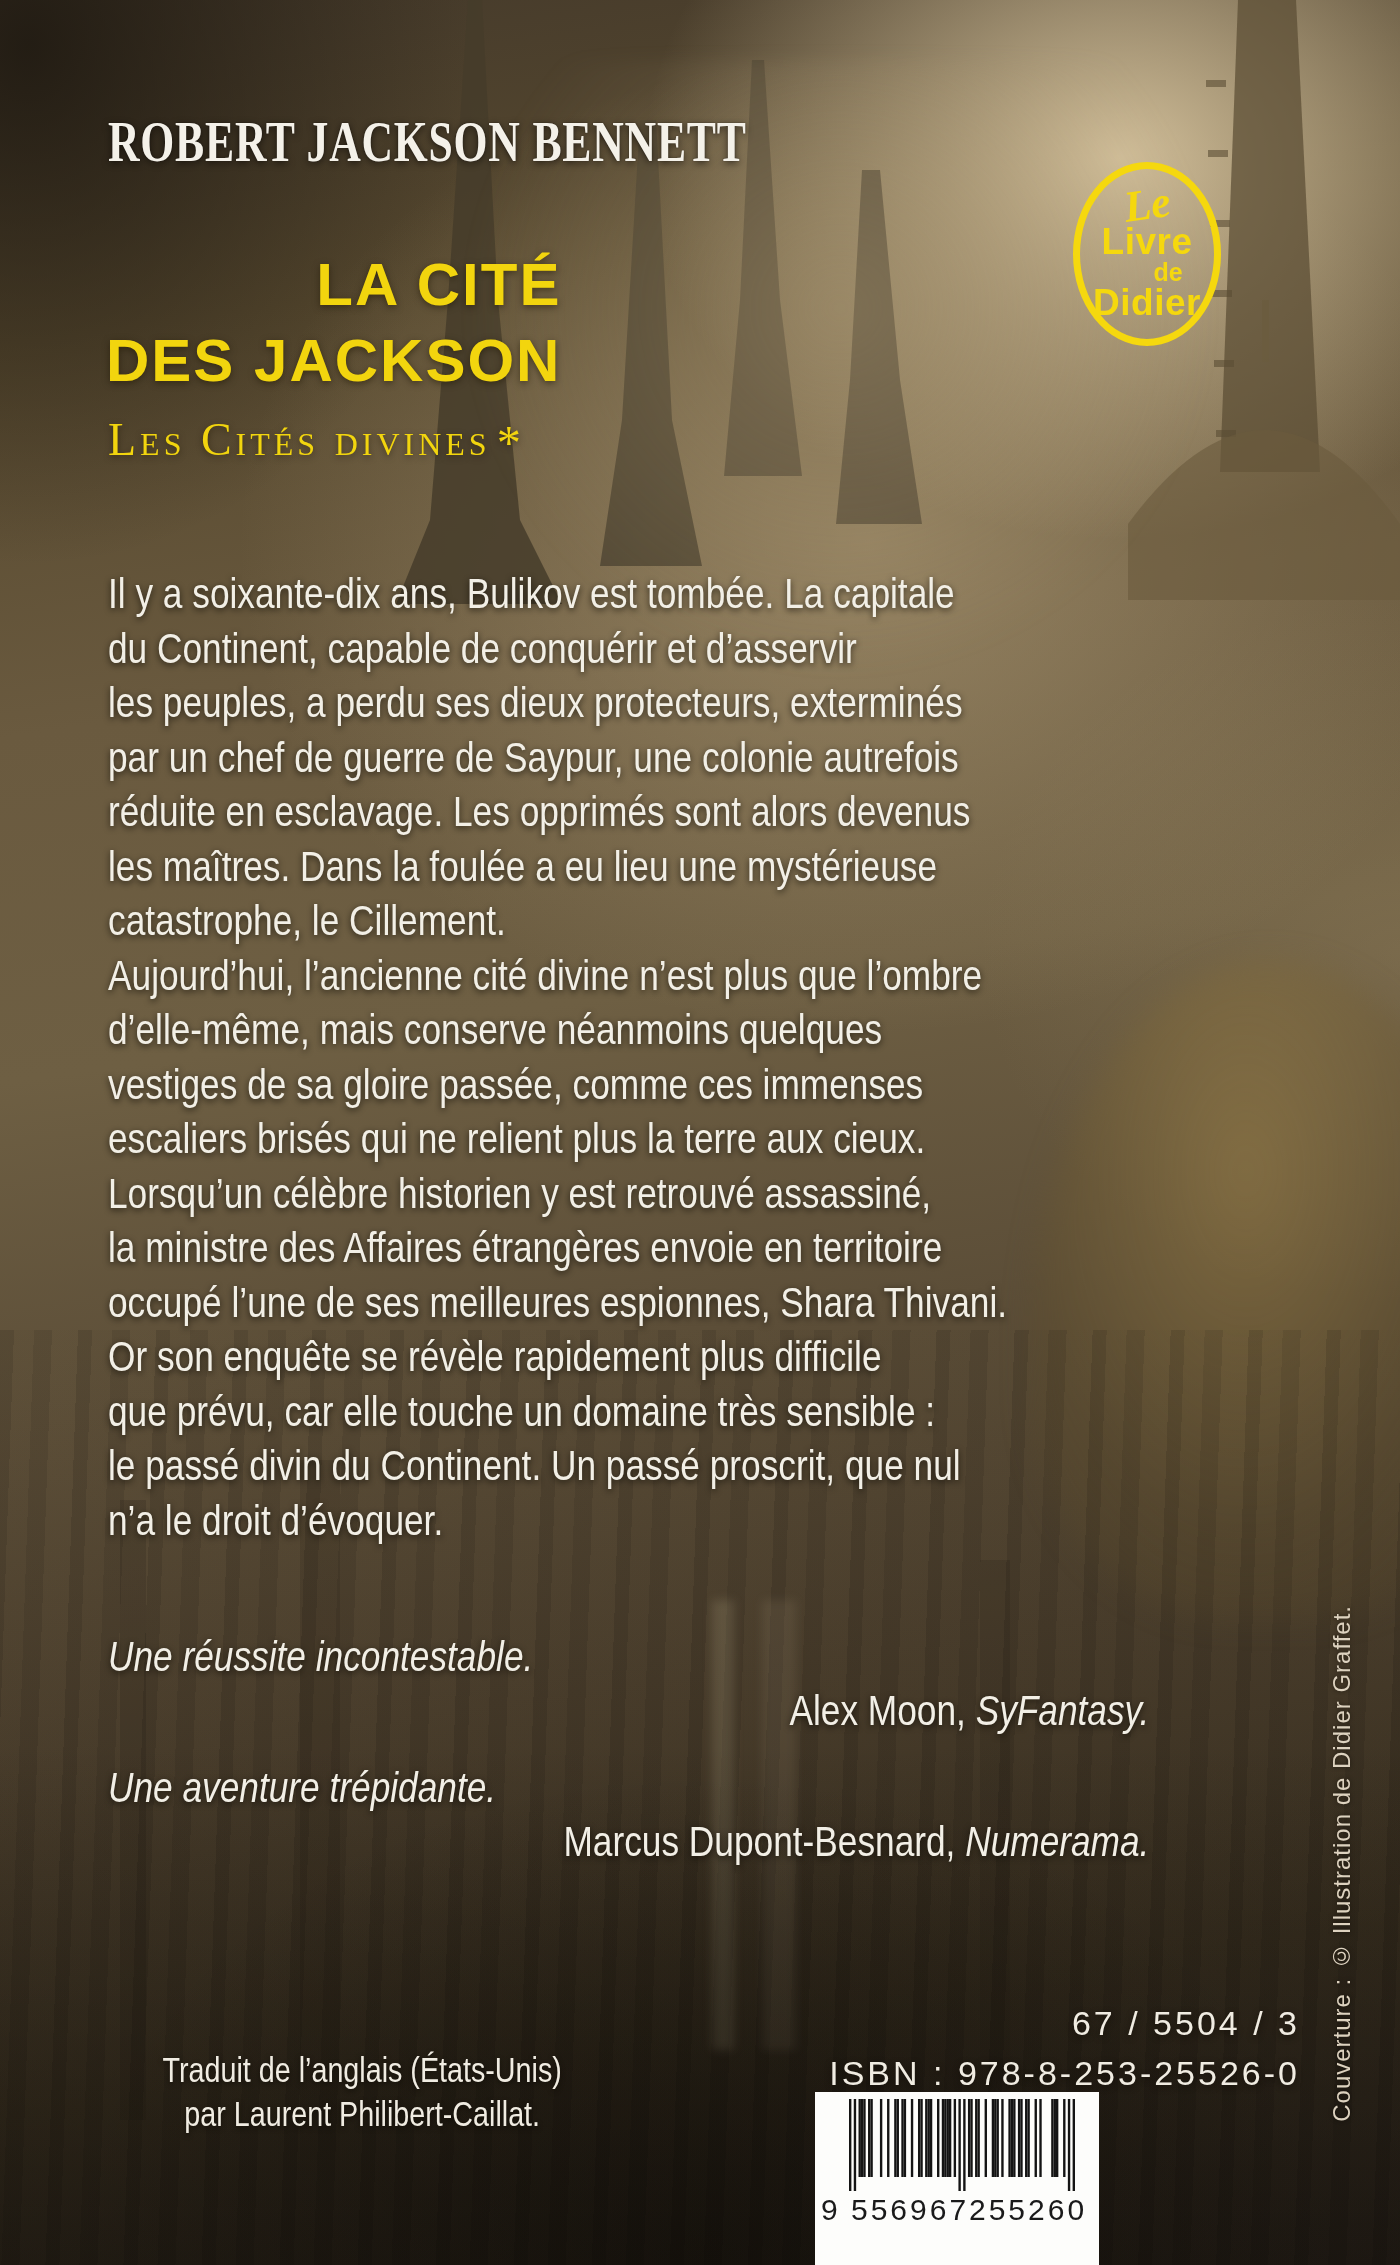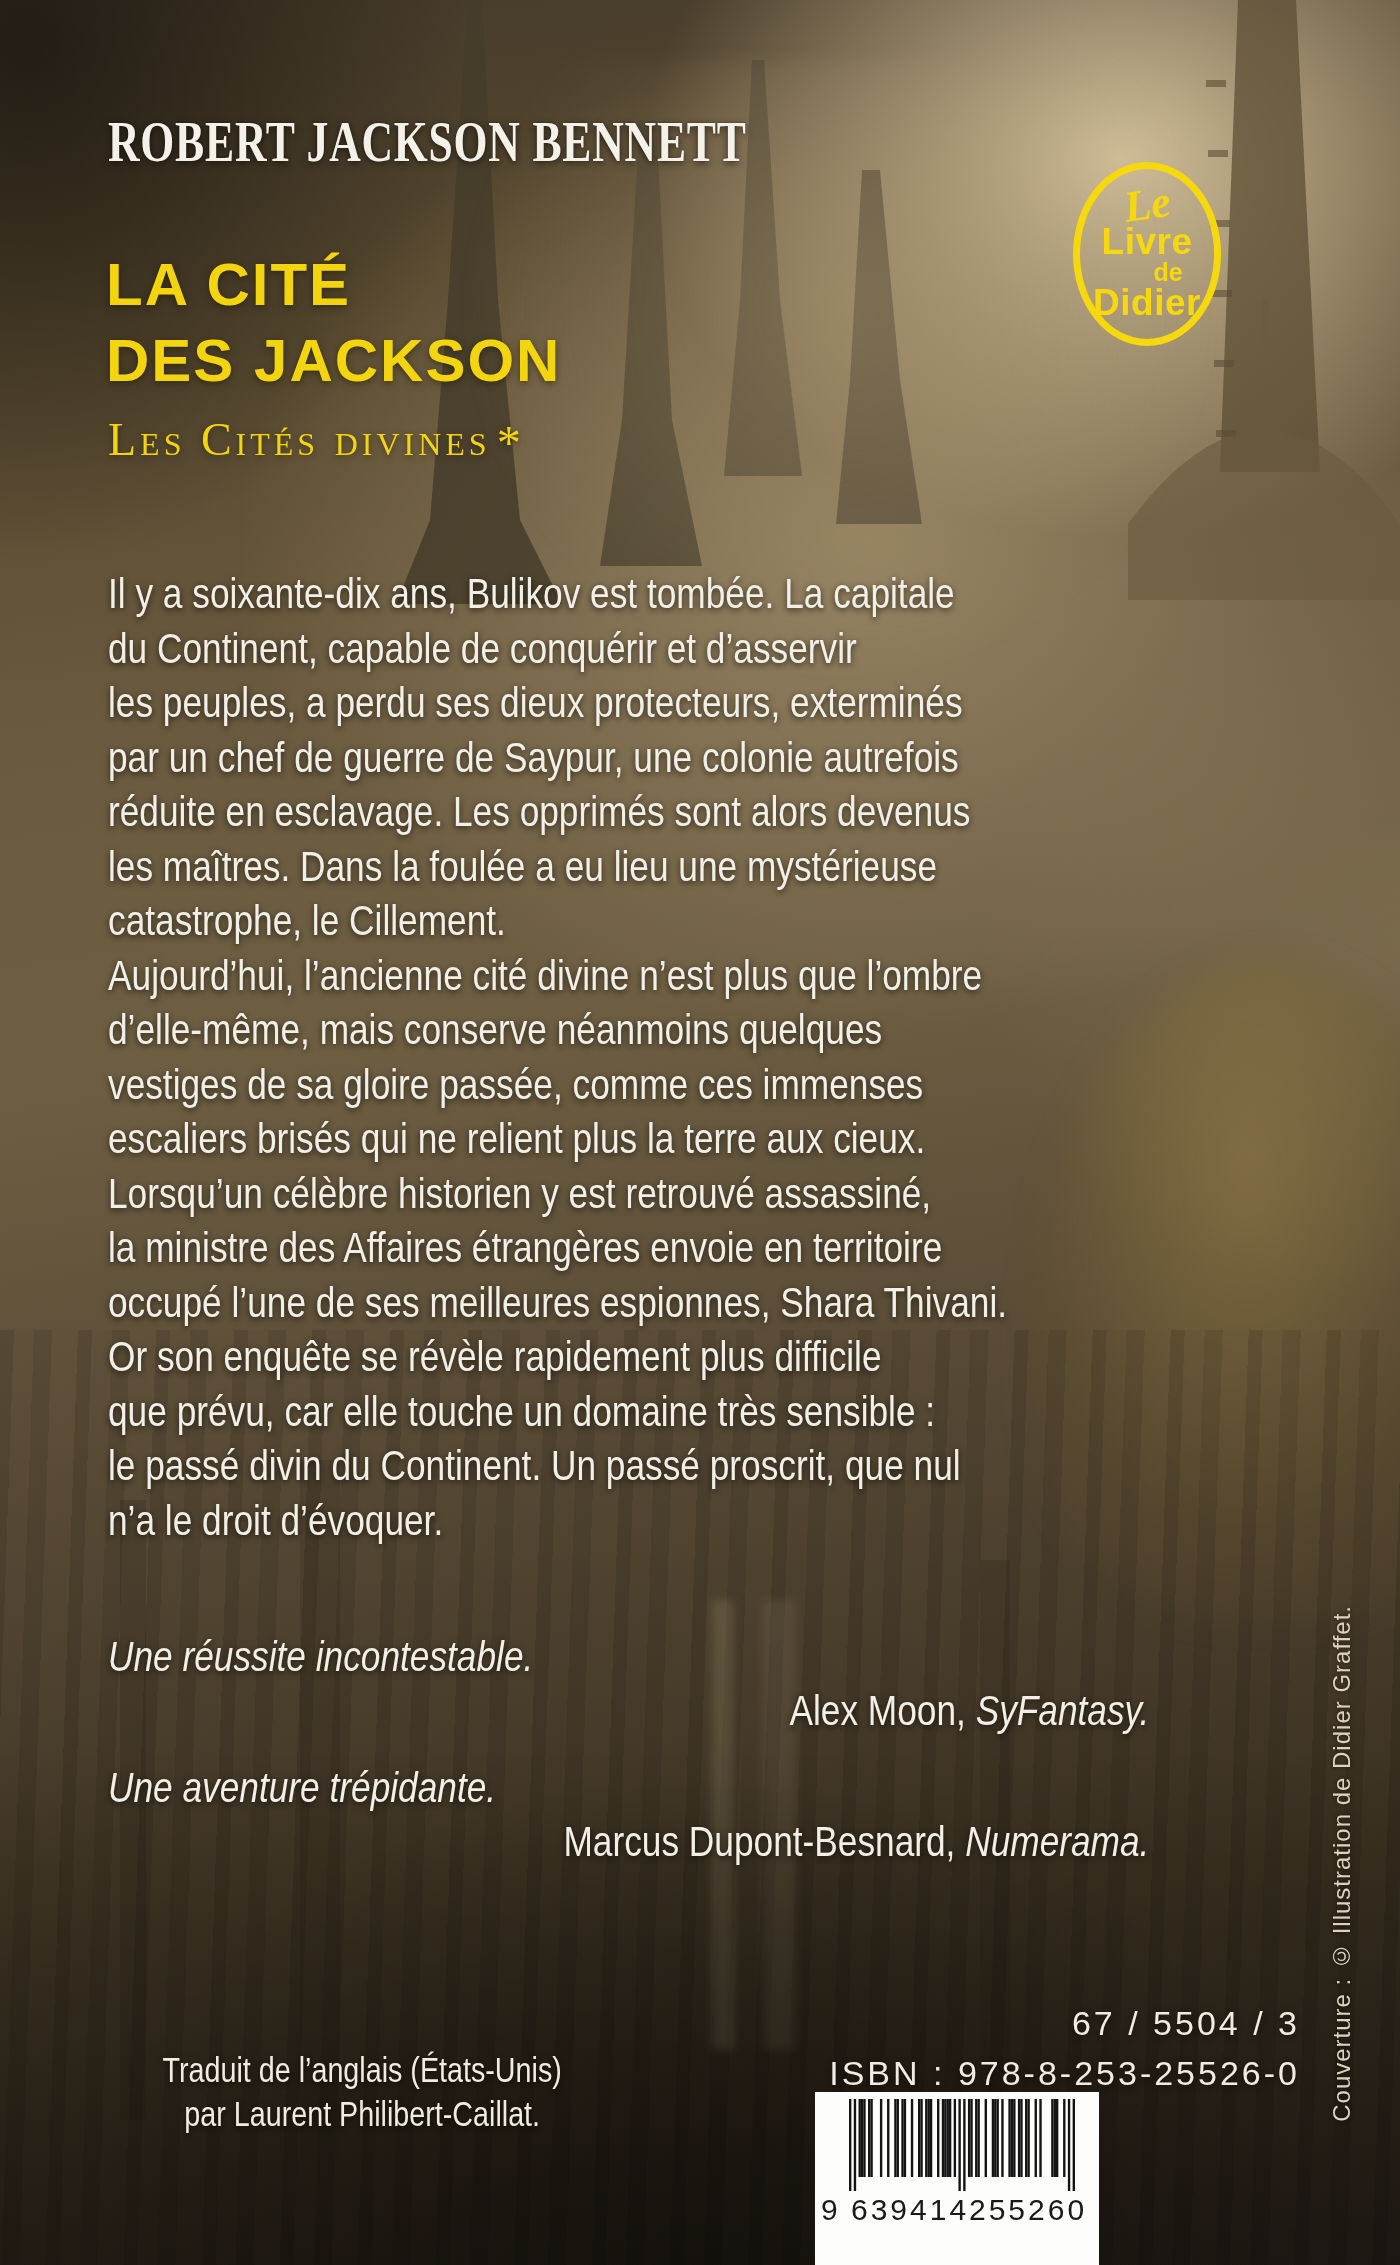--- a/index.html
+++ b/index.html
@@ -32,21 +32,21 @@
     background:linear-gradient(180deg, rgba(12,10,6,0) 0%, rgba(12,10,6,0.45) 100%);}
 
   
   .txt{position:absolute;z-index:5;}
   .author{left:108px;top:112px;font-family:"Liberation Serif",serif;font-weight:700;
     font-size:56px;line-height:60px;color:#f4f1e9;letter-spacing:1px;white-space:nowrap;
     transform:scaleX(0.78);transform-origin:left top;
     text-shadow:0 2px 8px rgba(10,8,4,0.65),0 0 2px rgba(10,8,4,0.4);}
   .title{left:106px;top:247px;font-weight:700;font-size:60px;line-height:76px;
     color:#f2d50e;letter-spacing:2px;white-space:nowrap;
-    text-shadow:0 2px 7px rgba(30,22,0,0.55);}
+    text-shadow:0 2px 7px rgba(30,22,0,0.55);text-align:right;}
   .series{left:108px;top:414px;font-family:"Liberation Serif",serif;font-variant:small-caps;
     font-size:46px;line-height:50px;color:#f2d50e;letter-spacing:4px;white-space:nowrap;
     text-shadow:0 2px 6px rgba(30,22,0,0.5);}
   .series .star{font-size:1.05em;letter-spacing:0;position:relative;top:4px;margin-left:6px;}
 
   .synopsis{left:108px;top:566px;width:1430px;font-size:43px;line-height:54.5px;
     color:#f2efe6;transform:scaleX(0.82);transform-origin:left top;
     text-shadow:0 2px 7px rgba(15,12,6,0.75);}
 
   .quote-block{left:108px;width:1270px;font-size:43px;line-height:50px;color:#f2efe6;
@@ -227,20 +227,20 @@
         <rect x="190.32" y="0" width="2.38" height="78" fill="#141414"></rect>
         <rect x="202.21" y="0" width="2.38" height="78" fill="#141414"></rect>
         <rect x="204.59" y="0" width="2.38" height="78" fill="#141414"></rect>
         <rect x="206.97" y="0" width="2.38" height="78" fill="#141414"></rect>
         <rect x="214.11" y="0" width="2.38" height="78" fill="#141414"></rect>
         <rect x="218.86" y="0" width="2.38" height="92" fill="#141414"></rect>
         <rect x="223.62" y="0" width="2.38" height="92" fill="#141414"></rect>
       </svg>
     <div class="bc-digits">
       <span class="d9">9</span>
-      <span class="g1">639414</span>
+      <span class="g1">556967</span>
       <span class="g2">255260</span>
     </div>
   </div>
 
   <div class="txt credit-vertical">Couverture : © Illustration de Didier Graffet.</div>
 
 </div>
 
 </body></html>

